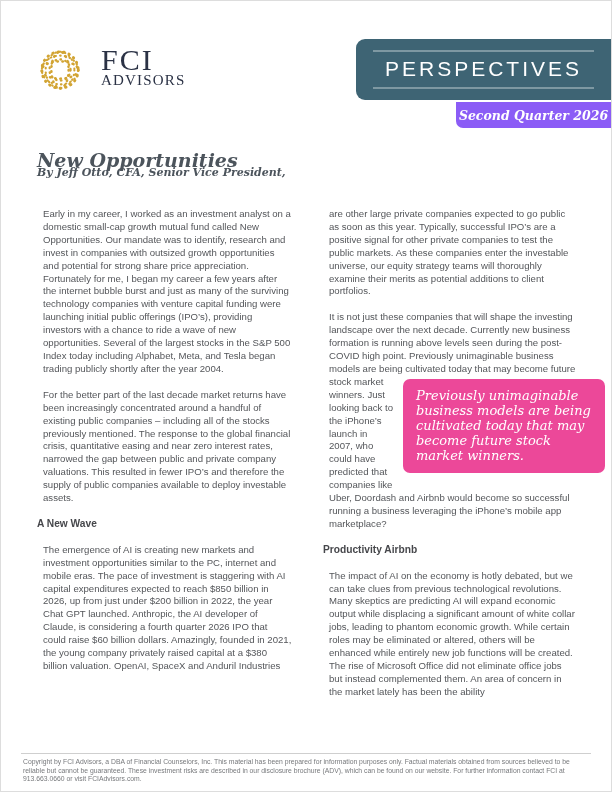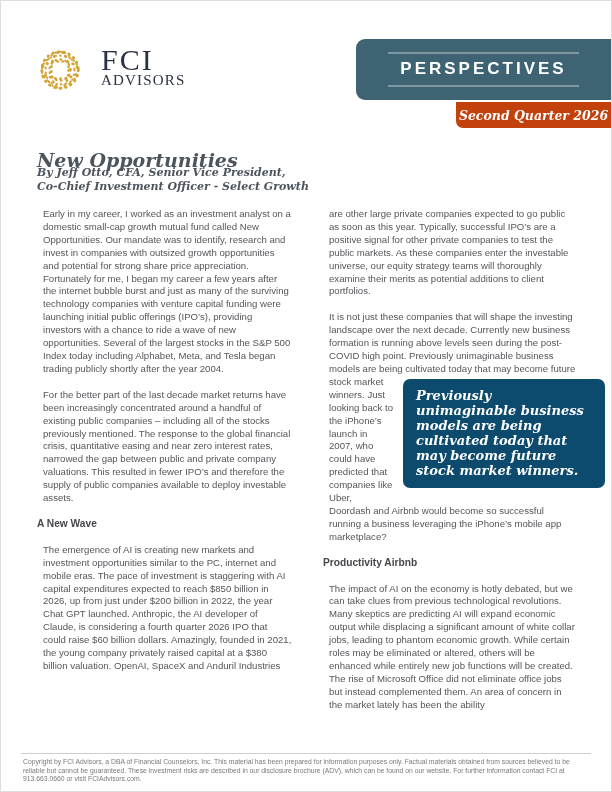--- a/index.html
+++ b/index.html
@@ -13,27 +13,27 @@
   .logo-mark{width:46px;height:46px;flex:0 0 auto;}
   .logo-name{font-family:"Liberation Serif", serif;color:#2B3245;}
   .logo-fci{font-size:30px;line-height:26px;letter-spacing:2px;}
   .logo-advisors{font-size:15px;line-height:15px;letter-spacing:1.2px;}
   .banner{
     position:absolute;left:355px;right:0;top:38px;height:61px;
     background:#3E6474;border-radius:9px 0 0 9px;
     display:flex;align-items:center;justify-content:center;
   }
   .banner-text{
-    color:#ffffff;font-size:17px;letter-spacing:3px;
+    color:#ffffff;font-size:21px;letter-spacing:3px;
     border-top:2px solid #7E98A2;border-bottom:2px solid #7E98A2;
-    padding:5px 12px 6px 12px;white-space:nowrap;font-weight:bold;
+    padding:5px 12px 6px 12px;white-space:nowrap;
   }
   .ribbon{
     position:absolute;left:455px;right:0;top:101px;height:26px;
-    background:#c2410c;border-radius:0 0 0 7px;
+    background:#8b5cf6;border-radius:0 0 0 7px;
     display:flex;align-items:center;justify-content:center;
   }
   .ribbon-text{
     color:#ffffff;font-family:"DejaVu Serif", serif;
     font-style:italic;font-weight:bold;font-size:12.5px;white-space:nowrap;
   }
   
   .title{
     position:absolute;left:36px;top:148px;
     font-family:"DejaVu Serif", serif;font-style:italic;font-weight:bold;
@@ -45,23 +45,23 @@
     font-size:11px;line-height:13.5px;color:#4C545C;
   }
   
   .col{position:absolute;top:207px;font-size:9.6px;line-height:12.9px;color:#54565A;text-align:left;}
   .col-left{left:36px;width:256px;}
   .col-right{left:322px;width:254px;}
   .col p{margin:0 0 13px 6px;}
   .col h3{margin:12px 0 13px 0;font-size:10.2px;line-height:12.9px;color:#46474B;font-weight:bold;}
   .pull-quote{
     float:right;width:178px;margin:3px -28px 8px 10px;
-    background:#0c4a6e;border-radius:7px;padding:9px 11px 10px 13px;
+    background:#ec4899;border-radius:7px;padding:9px 11px 10px 13px;
     color:#ffffff;font-family:"DejaVu Serif", serif;
-    font-style:italic;font-weight:bold;font-size:13px;line-height:15px;
+    font-style:italic;font-weight:normal;font-size:13px;line-height:15px;
   }
   
   .footer-rule{position:absolute;left:20px;right:20px;top:752px;border-top:1px solid #CFCFCF;}
   .footer{position:absolute;left:22px;right:22px;top:757px;font-size:6.8px;line-height:8.7px;color:#77797C;}
 </style>
 </head>
 <body>
 
 <div class="page">
 
@@ -86,21 +86,20 @@
     <span class="banner-text">PERSPECTIVES</span>
   </div>
 
   <div class="ribbon">
     <span class="ribbon-text">Second Quarter 2026</span>
   </div>
 
   <div class="title">New Opportunities</div>
   <div class="byline">
     <div>By Jeff Otto, CFA, Senior Vice President,</div>
-    <div>Co-Chief Investment Officer - Select Growth</div>
   </div>
 
   <div class="col col-left">
     <p>Early in my career, I worked as an investment analyst on a domestic small-cap growth mutual fund called New Opportunities. Our mandate was to identify, research and invest in companies with outsized growth opportunities and potential for strong share price appreciation. Fortunately for me, I began my career a few years after the internet bubble burst and just as many of the surviving technology companies with venture capital funding were launching initial public offerings (IPO’s), providing investors with a chance to ride a wave of new opportunities. Several of the largest stocks in the S&amp;P 500 Index today including Alphabet, Meta, and Tesla began trading publicly shortly after the year 2004.</p>
     <p>For the better part of the last decade market returns have been increasingly concentrated around a handful of existing public companies – including all of the stocks previously mentioned. The response to the global financial crisis, quantitative easing and near zero interest rates, narrowed the gap between public and private company valuations. This resulted in fewer IPO’s and therefore the supply of public companies available to deploy investable assets.</p>
     <h3>A New Wave</h3>
     <p>The emergence of AI is creating new markets and investment opportunities similar to the PC, internet and mobile eras. The pace of investment is staggering with AI capital expenditures expected to reach $850 billion in 2026, up from just under $200 billion in 2022, the year Chat GPT launched. Anthropic, the AI developer of Claude, is considering a fourth quarter 2026 IPO that could raise $60 billion dollars. Amazingly, founded in 2021, the young company privately raised capital at a $380 billion valuation. OpenAI, SpaceX and Anduril Industries</p>
   </div>
 
   <div class="col col-right">

